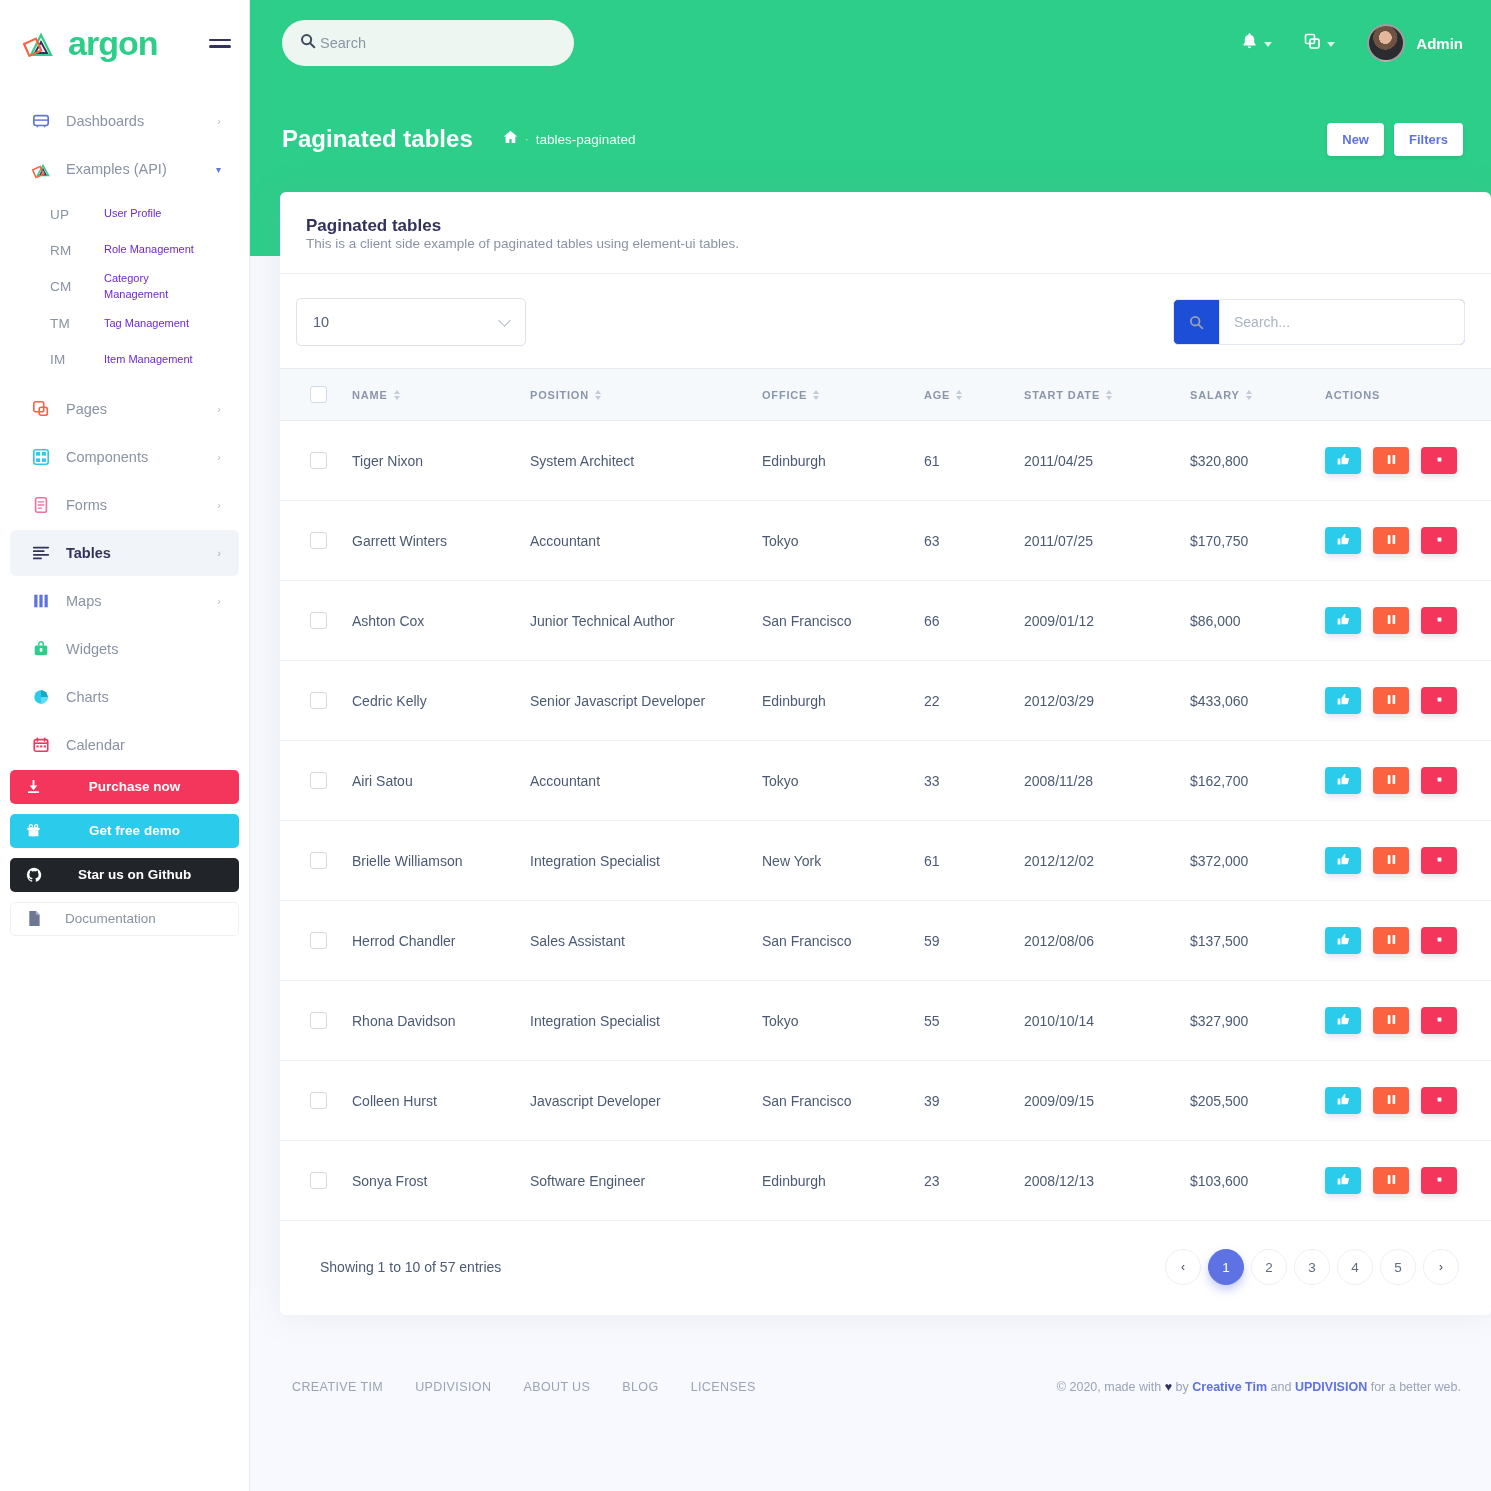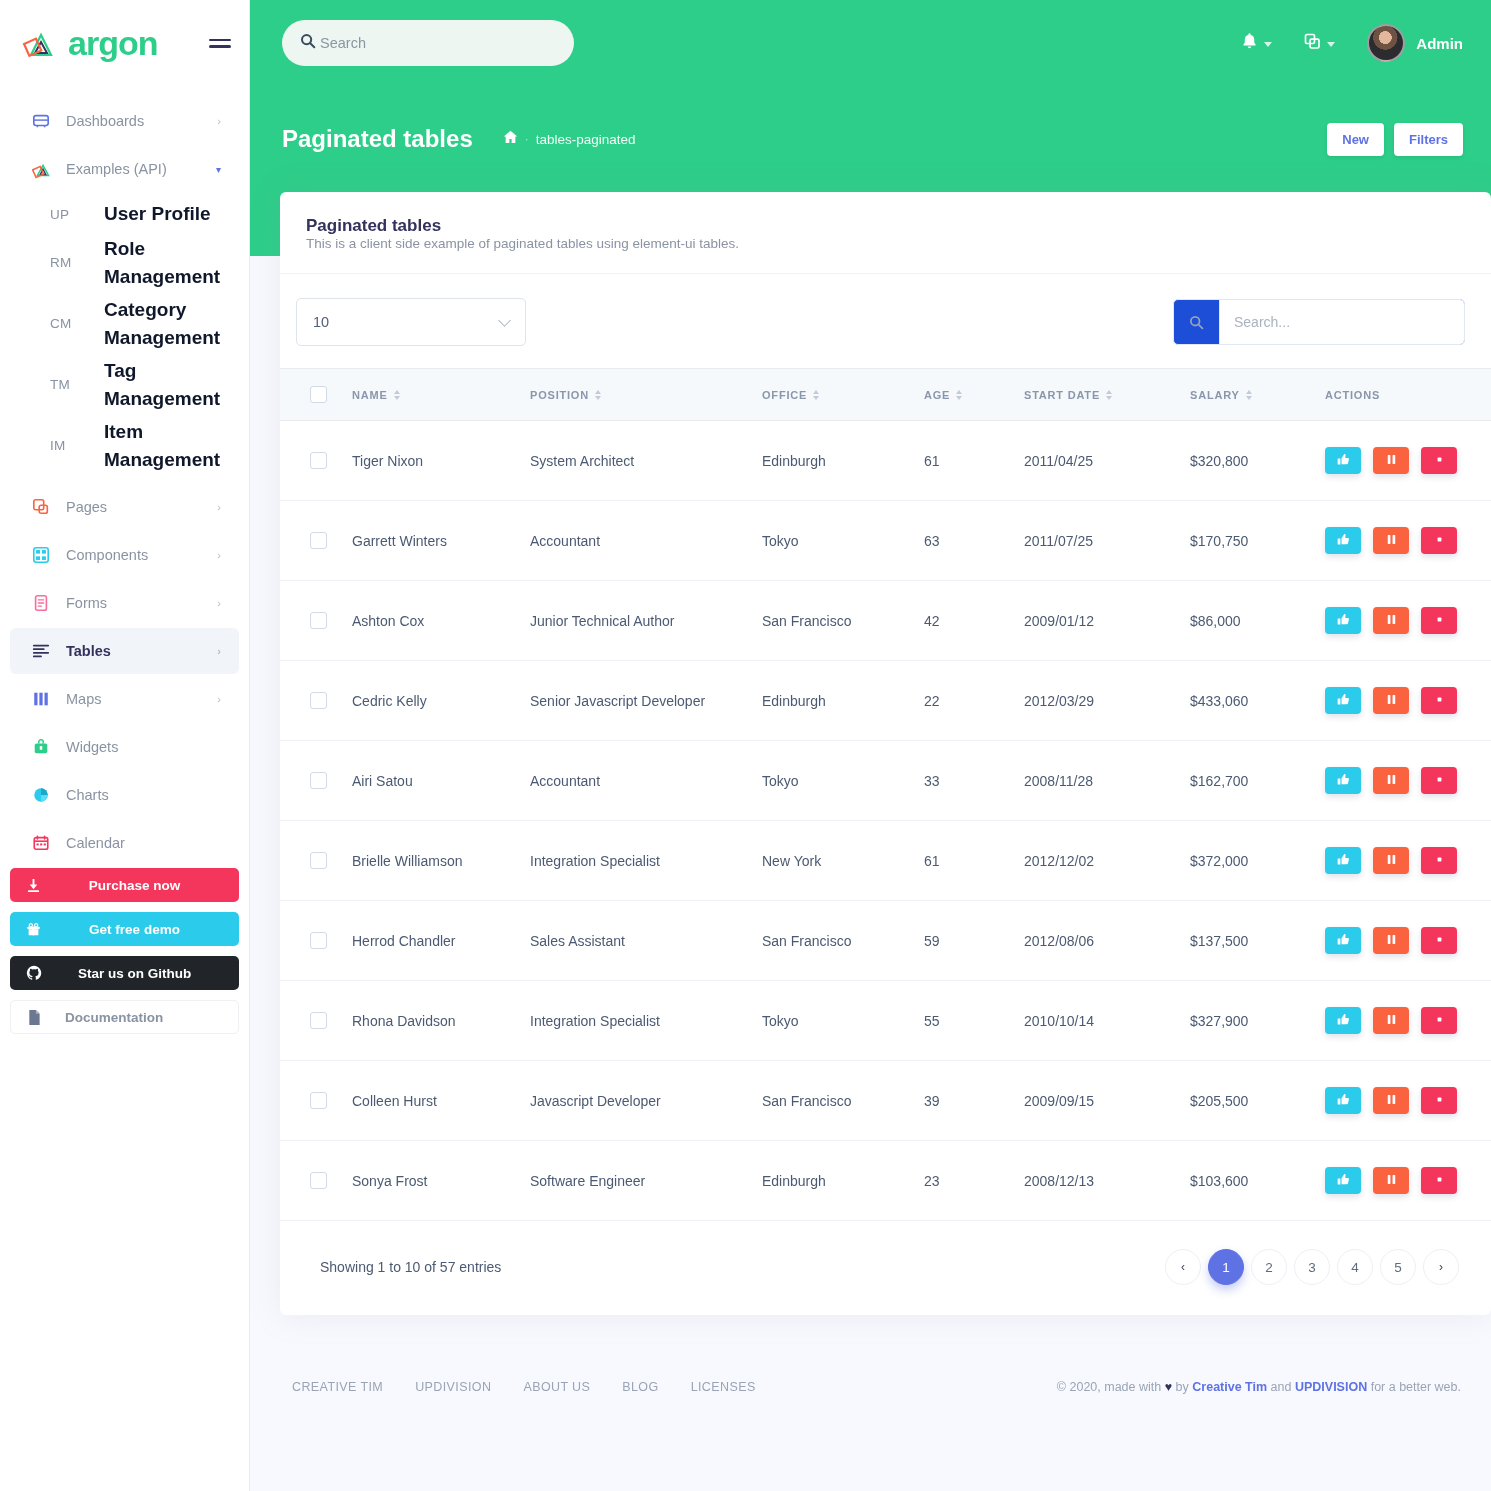--- a/index.html
+++ b/index.html
@@ -55,40 +55,40 @@
   .subnav { padding: 2px 0 6px 0; }
   .sub-item {
     display: flex; align-items: center; min-height: 36px;
     padding: 3px 18px 3px 50px; cursor: pointer; gap: 20px;
   }
   .sub-abbr {
     width: 34px; flex: 0 0 34px; font-size: 13.5px;
     color: #8a93a3; letter-spacing: 0.2px;
   }
   .sub-label {
-    font-size: 19px; color: #0f172a; line-height: 1.45; font-weight: bold;
+    font-size: 11px; color: #6d28d9; line-height: 1.45;
   }
 
   .promo { margin: 0 10px; }
   .promo-btn {
     display: flex; align-items: center; justify-content: flex-start;
     height: 34px; border-radius: 5px; margin-bottom: 10px;
     font-size: 13.5px; font-weight: 600; cursor: pointer;
     color: #fff; padding-left: 16px;
   }
   .promo-btn .pico { width: 34px; flex: 0 0 34px; display:flex; align-items:center; }
   .promo-btn .plab { flex: 1; text-align: center; padding-right: 30px; }
   .promo-purchase { background: #f5365c; }
   .promo-demo     { background: #2bcbeb; }
   .promo-github   { background: #212529; }
   .promo-docs {
     background: #fff; color: #8a93a3; font-weight: 400;
     border: 1px solid #eef0f4; justify-content: flex-start;
   }
-  .promo-docs .plab { text-align: left; padding-right: 0; padding-left: 4px; font-weight: bold; }
+  .promo-docs .plab { text-align: left; padding-right: 0; padding-left: 4px; }
 
   
   .main { flex: 1; position: relative; height: 1491px; }
   .green-header {
     position: absolute; top: 0; left: 0; right: 0; height: 256px;
     background: #2dce89;
   }
   .topbar {
     position: relative; z-index: 5; height: 86px;
     display: flex; align-items: center; padding: 0 28px 0 32px;
@@ -676,21 +676,21 @@
                 </div>
               </td>
             </tr>
             <tr>
               <td class="col-chk">
                 <span class="cb"></span>
               </td>
      <td class="col-name">Ashton Cox</td>
      <td class="col-pos">Junior Technical Author</td>
      <td class="col-off">San Francisco</td>
-     <td class="col-age">42</td>
+     <td class="col-age">66</td>
      <td class="col-start">2009/01/12</td>
      <td class="col-sal">$86,000</td>
      <td class="col-act">
                 <div class="acts">
                   <button class="abtn" style="background:#2bcbeb">
        <span><svg width="13" height="13" viewBox="0 0 16 16" fill="#fff">
                         <path d="M5.6 6.6L9 1.2c.9-.1 1.6.6 1.5 1.5L10.1 6h3.3c.9 0 1.5.8 1.3 1.6l-1.3 5.2c-.15.6-.7 1-1.3 1H5.6zM1.4 6.8h2.8v7.2H1.4a.6.6 0 01-.6-.6V7.4c0-.33.27-.6.6-.6z"></path>
                       </svg></span>
      </button>
                   <button class="abtn" style="background:#fb6340">

